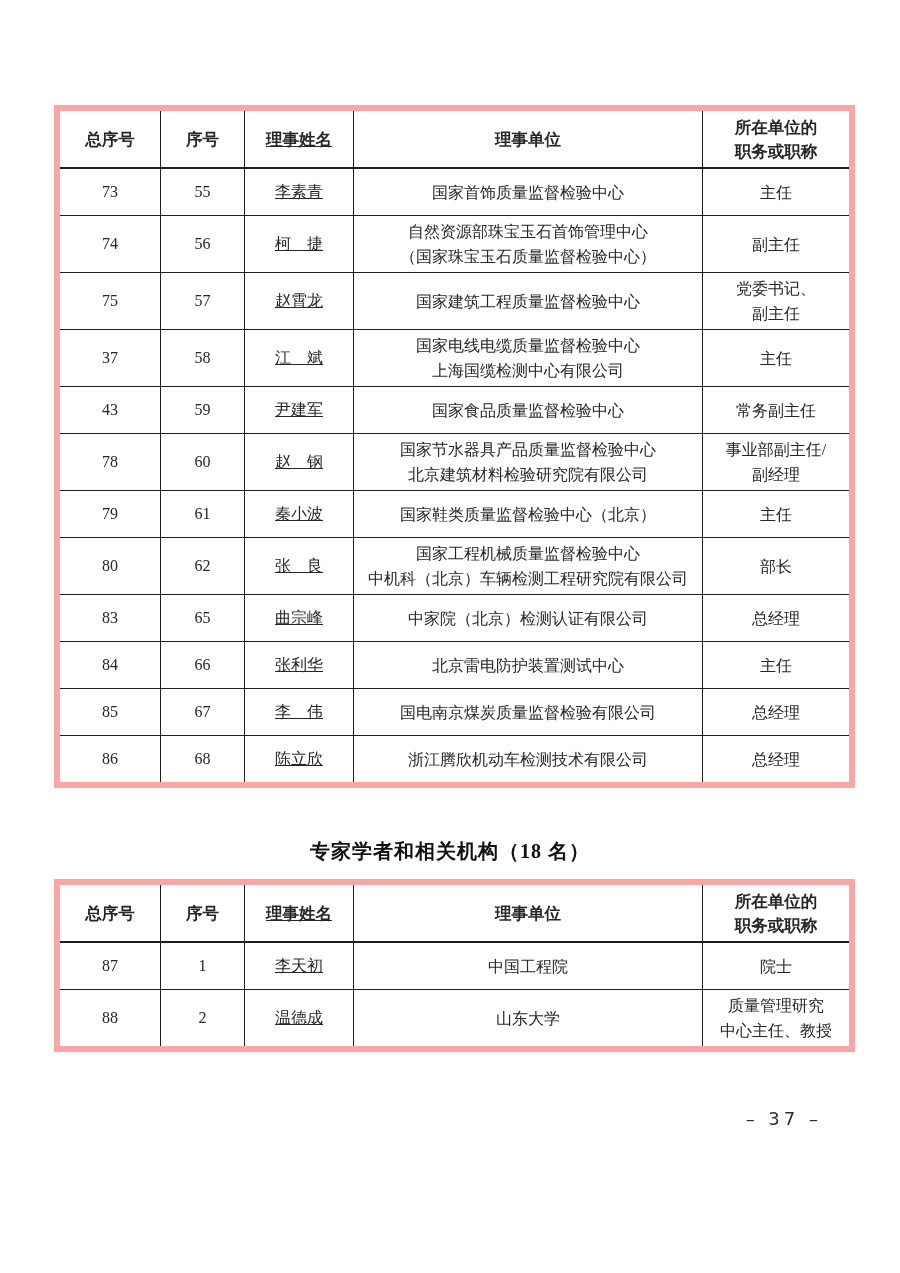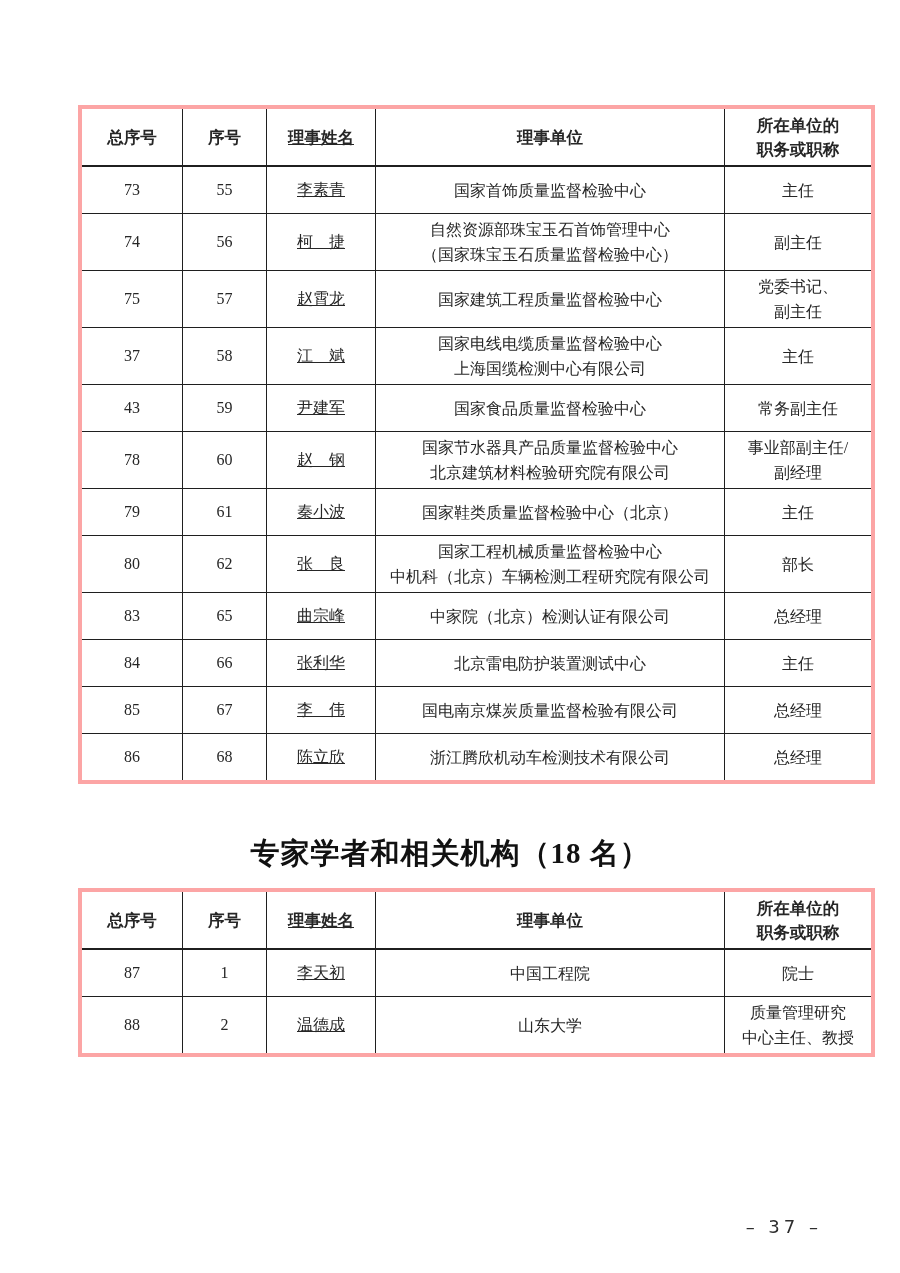--- a/index.html
+++ b/index.html
@@ -13,22 +13,22 @@
     height: 1273px;
     background: #ffffff;
     font-family: "Liberation Serif", "DejaVu Serif", serif;
     color: #262626;
     overflow: hidden;
   }
   table.roster {
     border-collapse: collapse;
     table-layout: fixed;
     width: 745px;
-    margin-left: 78px;
-    border: 4px solid #fca5a5;
+    margin-left: 54px;
+    border: 6px solid #fca5a5;
   }
   table.roster th, table.roster td {
     border: 1px solid #1f1f1f;
     text-align: center;
     vertical-align: middle;
     font-size: 16px;
     line-height: 24px;
     padding: 3px 4px;
     overflow: hidden;
   }
@@ -54,29 +54,29 @@
   }
   td.org div, td.pos div { line-height: 25px; }
   .wrap5 {
     display: inline-block;
     width: 5.2em;
     line-height: 24px;
   }
   .section-title {
     margin: 50px 0 14px 0;
     text-align: center;
-    font-size: 29px;
+    font-size: 20px;
     font-weight: bold;
     letter-spacing: 1px;
     color: #111111;
     font-family: "Liberation Serif", "DejaVu Serif", serif;
   }
   .page-number {
     position: absolute;
-    top: 1216px;
+    top: 1108px;
     right: 78px;
     font-size: 18px;
     color: #2e2e2e;
     letter-spacing: 4px;
     font-family: "DejaVu Sans", "Liberation Sans", sans-serif;
   }
 </style>
 </head>
 <body>
 

